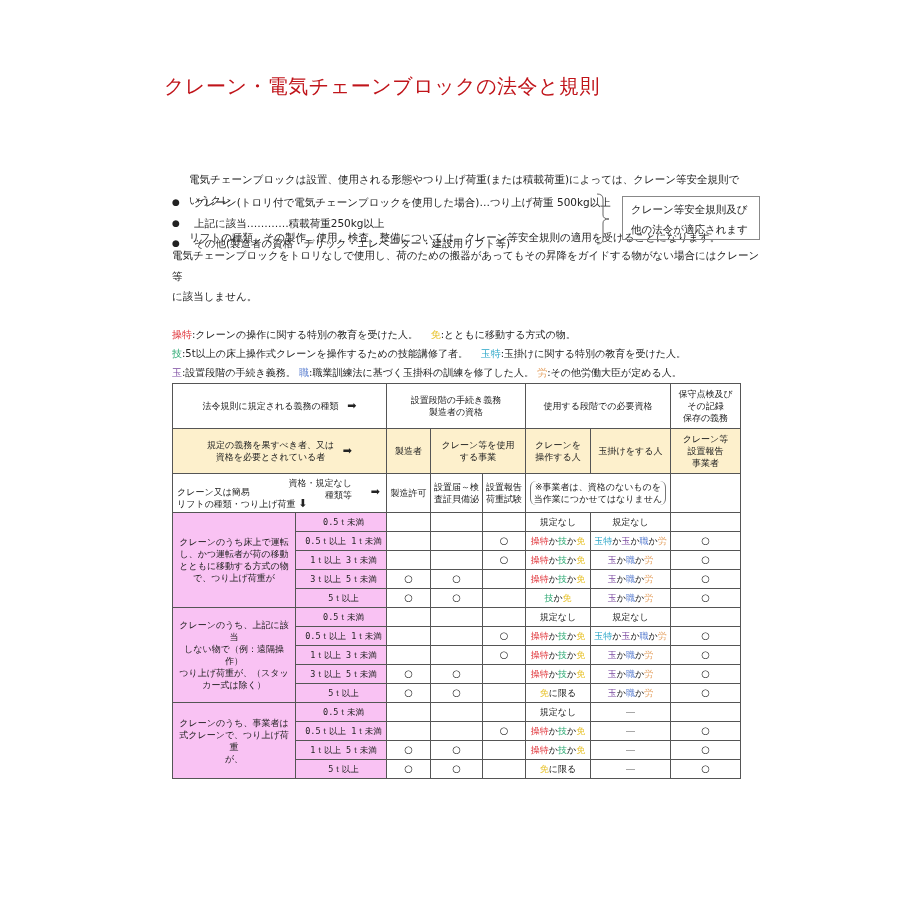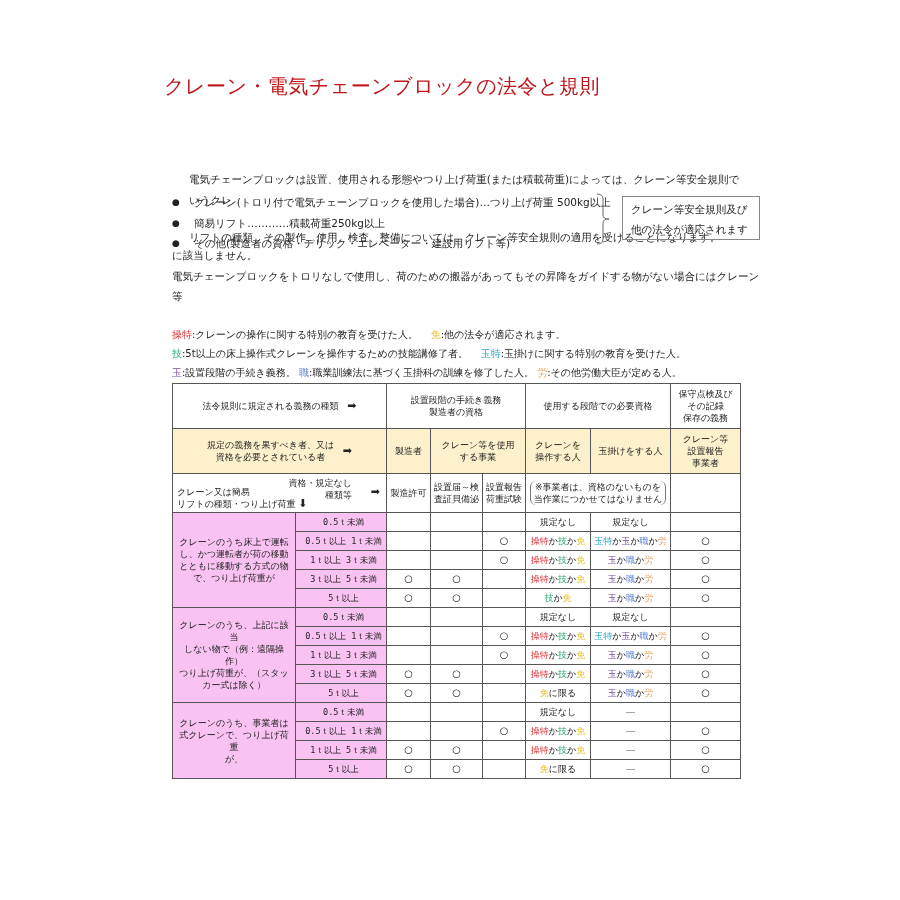--- a/index.html
+++ b/index.html
@@ -47,45 +47,45 @@
   <p>リフトの種類、その製作、使用、検査、整備については、クレーン等安全規則の適用を受けることになります。</p>
 </div>
 
 <div class="bullets">
   <div class="bullet">
     <span class="dot">●</span>
     <span>クレーン(トロリ付で電気チェーンブロックを使用した場合)…つり上げ荷重 500kg以上</span>
   </div>
   <div class="bullet">
     <span class="dot">●</span>
-    <span>簡易リフト…………積載荷重250kg以上</span>
+    <span>上記に該当…………積載荷重250kg以上</span>
   </div>
   <div class="bullet">
     <span class="dot">●</span>
     <span>その他(製造者の資格・デリック・エレベーター・建設用リフト等)</span>
   </div>
 </div>
 
 <svg class="brace" viewBox="0 0 14 52">
   <path d="M1 1 Q7 1 7 6 L7 22 Q7 26 13 26 Q7 26 7 30 L7 46 Q7 51 1 51" fill="none" stroke="#666" stroke-width="1"></path>
 </svg>
 
 <div class="notebox">
   <div>クレーン等安全規則及び</div>
   <div>他の法令が適応されます</div>
 </div>
 
 <div class="outro">
+  <div>電気チェーンブロックをトロリなしで使用し、荷のための搬器があってもその昇降をガイドする物がない場合にはクレーン等</div>
   <div>に該当しません。</div>
-  <div>電気チェーンブロックをトロリなしで使用し、荷のための搬器があってもその昇降をガイドする物がない場合にはクレーン等</div>
 </div>
 
 <div class="legend">
   <div class="ln">
-    <span class="c-sou">操特</span><span>:クレーンの操作に関する特別の教育を受けた人。</span>&nbsp;&nbsp;&nbsp;&nbsp;<span class="c-men">免</span><span>:他の法令が適応されます。</span>
+    <span class="c-sou">操特</span><span>:クレーンの操作に関する特別の教育を受けた人。</span>&nbsp;&nbsp;&nbsp;&nbsp;<span class="c-men">免</span><span>:とともに移動する方式の物。</span>
   </div>
   <div class="ln">
     <span class="c-gi">技</span><span>:5t以上の床上操作式クレーンを操作するための技能講修了者。</span>&nbsp;&nbsp;&nbsp;&nbsp;<span class="c-tamatoku">玉特</span><span>:玉掛けに関する特別の教育を受けた人。</span>
   </div>
   <div class="ln">
     <span class="c-tama">玉</span><span>:設置段階の手続き義務。</span>&nbsp;<span class="c-shoku">職</span><span>:職業訓練法に基づく玉掛科の訓練を修了した人。</span>&nbsp;<span class="c-rou">労</span><span>:その他労働大臣が定める人。</span>
   </div>
 </div>
 
 <table class="main">

